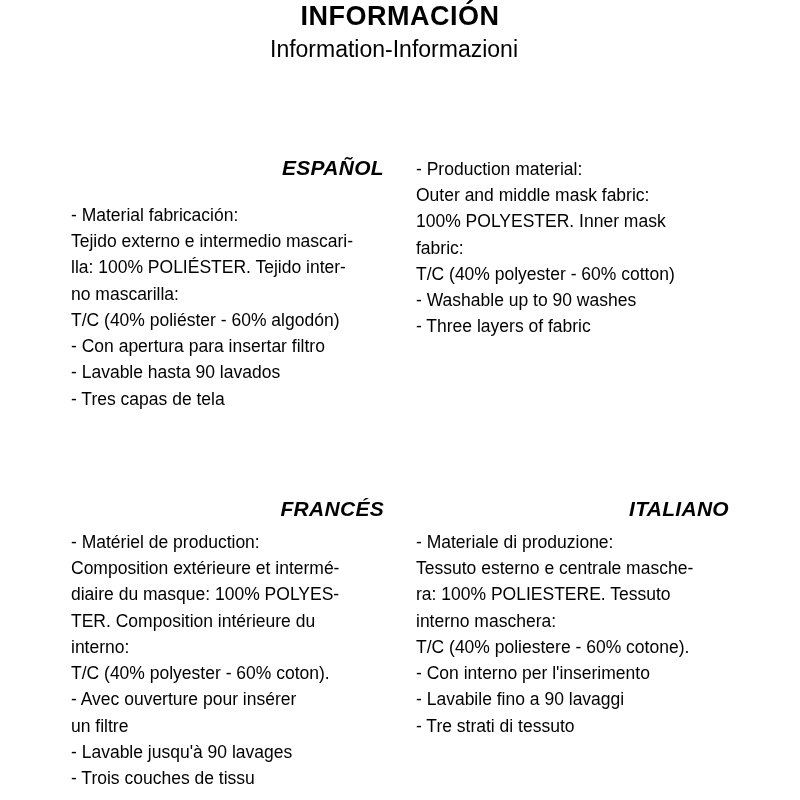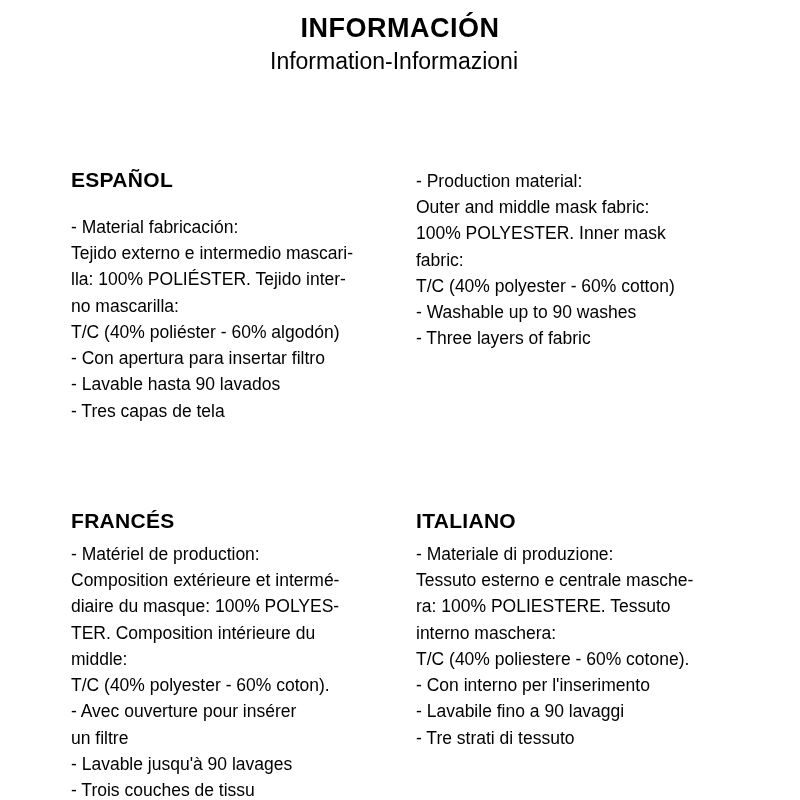--- a/index.html
+++ b/index.html
@@ -15,21 +15,21 @@
     overflow: hidden;
   }
   .page {
     width: 800px;
     height: 800px;
     position: relative;
     box-sizing: border-box;
   }
   .header {
     text-align: center;
-    padding-top: 12px;
+    padding-top: 0;
   }
   .header h1 {
     margin: 0;
     font-size: 27px;
     font-weight: bold;
     letter-spacing: 0.5px;
     line-height: 1.2;
   }
   .header h2 {
     margin: 4px 12px 0 0;
@@ -43,24 +43,25 @@
     justify-content: center;
     margin-top: 92px;
   }
   .col {
     width: 345px;
     box-sizing: border-box;
     padding: 0 16px;
   }
   .col h3 {
     margin: 0 0 22px 0;
-    text-align: left;
+    text-align: right;
     font-size: 21px;
     font-weight: bold;
     letter-spacing: 0.3px;
+    font-style: italic;
   }
   .lines {
     font-size: 17.5px;
     line-height: 1.5;
   }
   .lines .line {
     display: block;
   }
   .row2 {
     margin-top: 85px;
@@ -108,21 +109,21 @@
   </div>
 
   <div class="columns row2">
     <div class="col">
       <h3>FRANCÉS</h3>
       <div class="lines">
         <span class="line">- Matériel de production:</span>
         <span class="line">Composition extérieure et intermé-</span>
         <span class="line">diaire du masque: 100% POLYES-</span>
         <span class="line">TER. Composition intérieure du</span>
-        <span class="line">middle:</span>
+        <span class="line">interno:</span>
         <span class="line">T/C (40% polyester - 60% coton).</span>
         <span class="line">- Avec ouverture pour insérer</span>
         <span class="line">un filtre</span>
         <span class="line">- Lavable jusqu'à 90 lavages</span>
         <span class="line">- Trois couches de tissu</span>
       </div>
     </div>
 
     <div class="col">
       <h3>ITALIANO</h3>

